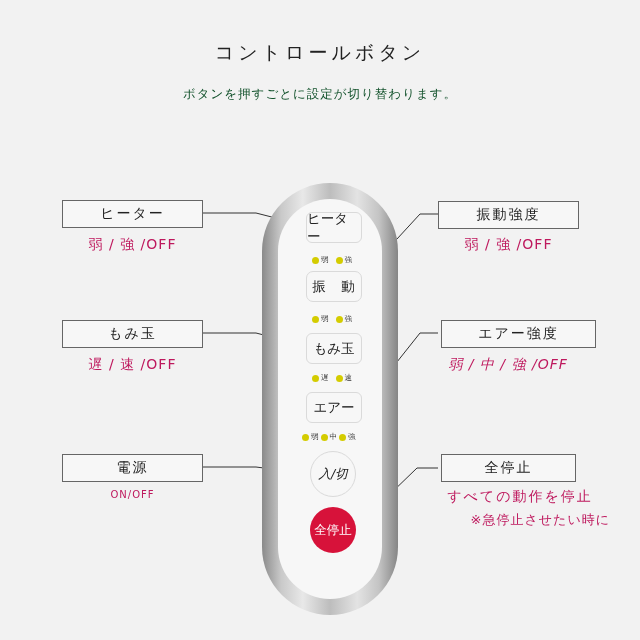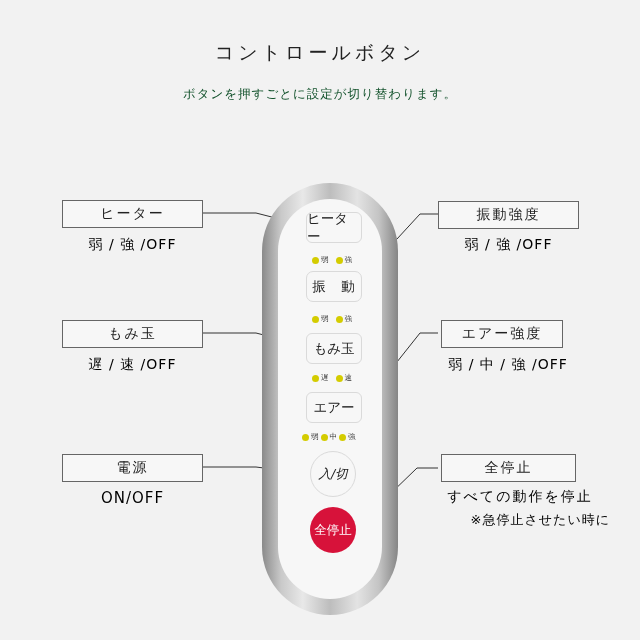--- a/index.html
+++ b/index.html
@@ -35,21 +35,21 @@
   .leds { position:absolute; display:flex; align-items:center; font-size:7.5px; color:#333; }
   .led { width:7px; height:7px; border-radius:50%; background:#d4cc00; display:inline-block; margin-right:2px; }
   .led-group { display:flex; align-items:center; margin-right:7px; }
   .leds.tight .led-group { margin-right:2px; }
   
   .lbox {
     position:absolute; width:141px; height:28px; border:1px solid #666; box-sizing:border-box;
     background:#f7f7f7; display:flex; align-items:center; justify-content:center;
     font-size:14px; letter-spacing:2px; color:#222;
   }
-  .ldesc { position:absolute; text-align:center; font-size:14px; letter-spacing:1px; color:#000000; }
+  .ldesc { position:absolute; text-align:center; font-size:14px; letter-spacing:1px; color:#be185d; }
   .ldesc.small { font-size:13px; }
   svg.lines { position:absolute; left:0; top:0; width:640px; height:640px; pointer-events:none; }
 </style>
 </head>
 <body>
 
 <div class="title">コントロールボタン</div>
 <div class="subtitle">ボタンを押すごとに設定が切り替わります。</div>
 
 <svg class="lines">
@@ -121,23 +121,23 @@
 <div class="rbtn round" style="left:310px;top:451px;width:46px;height:46px;font-size:12.5px;">入/切</div>
 <div class="rbtn stop" style="left:310px;top:507px;width:46px;height:46px;font-size:12.5px;">全停止</div>
 
 <div class="lbox" style="left:62px;top:200px;">ヒーター</div>
 <div class="ldesc" style="left:62px;top:236px;width:141px;">弱 / 強 /OFF</div>
 
 <div class="lbox" style="left:62px;top:320px;">もみ玉</div>
 <div class="ldesc" style="left:62px;top:356px;width:141px;">遅 / 速 /OFF</div>
 
 <div class="lbox" style="left:62px;top:454px;">電源</div>
-<div class="ldesc" style="left:62px;top:489px;width:141px;font-size:15px;">ON/OFF</div>
+<div class="ldesc" style="left:62px;top:489px;width:141px;font-size:10px;">ON/OFF</div>
 
 <div class="lbox" style="left:438px;top:201px;text-align:center;">振動強度</div>
 <div class="ldesc" style="left:438px;top:236px;width:141px;">弱 / 強 /OFF</div>
 
-<div class="lbox" style="left:441px;top:320px;width:122px;">エアー強度</div>
-<div class="ldesc" style="left:428px;top:356px;width:160px;">弱 / 中 / 強 /OFF</div>
+<div class="lbox" style="left:441px;top:320px;width:155px;">エアー強度</div>
+<div class="ldesc" style="left:428px;top:356px;width:160px;font-style:italic;">弱 / 中 / 強 /OFF</div>
 
 <div class="lbox" style="left:441px;top:454px;width:135px;">全停止</div>
 <div class="ldesc" style="left:430px;top:488px;width:180px;letter-spacing:2px;">すべての動作を停止</div>
 <div class="ldesc small" style="left:430px;top:511px;width:180px;letter-spacing:1px;text-align:right;">※急停止させたい時に</div>
 
 </body></html>

